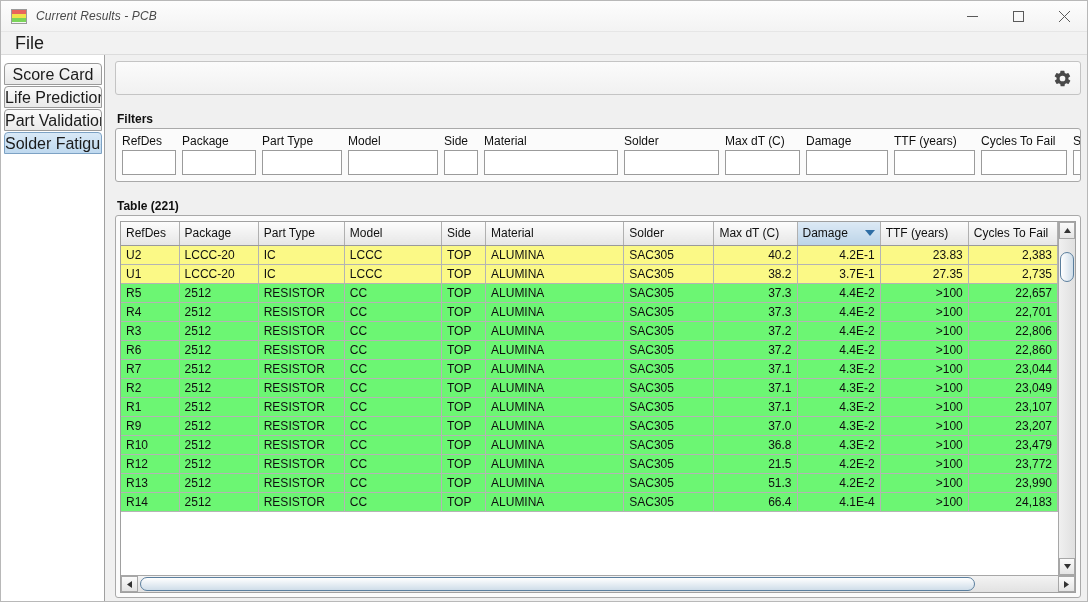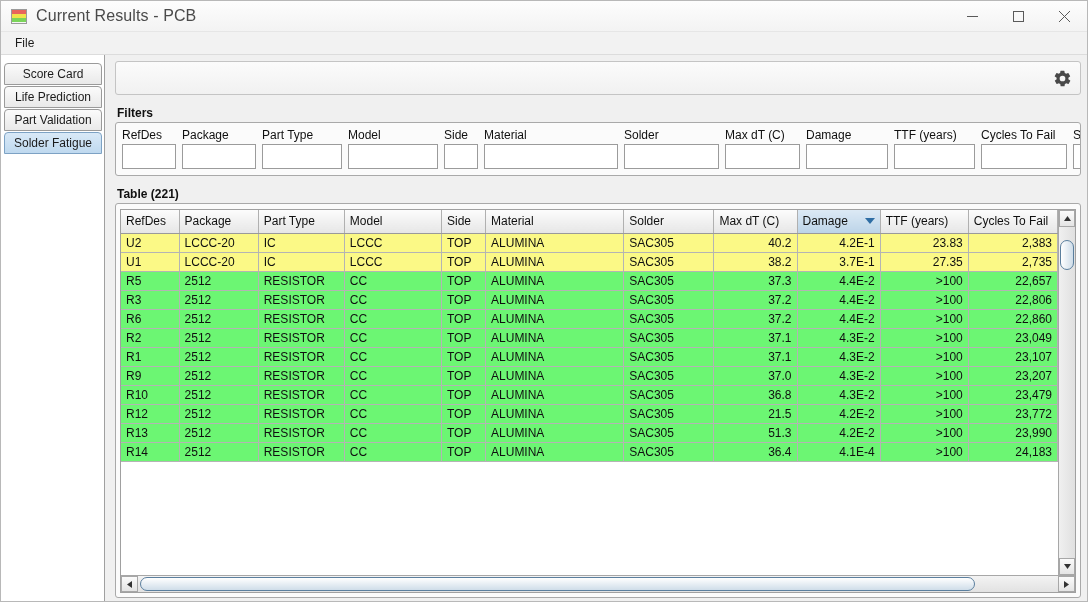--- a/index.html
+++ b/index.html
@@ -32,58 +32,58 @@
     margin-left: 10px; margin-right: 9px;
     display: flex; flex-direction: column;
     border: 1px solid #9a9a9a;
     overflow: hidden;
   }
   .app-icon i { display: block; flex: 1; width: 100%; }
   .app-icon i:nth-child(1) { background: #e8645c; }
   .app-icon i:nth-child(2) { background: #f0e24a; }
   .app-icon i:nth-child(3) { background: #7bd45a; }
   .title-text {
-    font-size: 16px; color: #4a4a4a; letter-spacing: 0.1px;
+    font-size: 12px; color: #4a4a4a; letter-spacing: 0.1px; font-style: italic;
   }
   .wctl {
     position: absolute; top: 0; height: 31px; width: 46px;
     display: flex; align-items: center; justify-content: center;
     color: #5a5a5a;
   }
   .wctl svg { display:block; }
 
   
   .menubar {
     height: 23px;
     background: #f2f2f2;
     border-bottom: 1px solid #dcdcdc;
     display: flex; align-items: center;
   }
   .menu-item {
-    font-size: 12px; color: #1b1b1b;
+    font-size: 18px; color: #1b1b1b;
     padding: 2px 9px; margin-left: 5px;
   }
 
   
   .body-split { display: flex; height: 547px; background: #f0f0f0; }
 
   
   .leftnav {
     width: 104px;
     background: #ffffff;
     border-right: 1px solid #a0a0a0;
     padding-top: 8px;
     flex: none;
   }
   .navtab {
     margin: 0 2px 1px 3px;
     height: 22px;
     line-height: 21px;
     text-align: center;
-    font-size: 12px;
+    font-size: 16px;
     color: #1b1b1b;
     background: linear-gradient(#fbfbfb, #e9e9e9);
     border: 1px solid #9a9a9a;
     border-radius: 4px 4px 0 0;
     white-space: nowrap;
     overflow: hidden;
   }
   .navtab.selected {
     background: linear-gradient(#d9e9f7, #bfd9ef);
     border-color: #7da2c4;
@@ -103,21 +103,21 @@
     border: 1px solid #c4c4c4;
     border-radius: 3px;
     display: flex; align-items: center; justify-content: flex-end;
     padding-right: 6px;
     flex: none;
   }
   .gear { width: 24px; height: 24px; display:flex; align-items:center; justify-content:center; }
 
   .section-label {
     font-size: 12px; font-weight: bold; color: #101010;
-    margin: 11px 0 2px 2px;
+    margin: 17px 0 2px 2px;
   }
 
   
   .filters-panel {
     border: 1px solid #a9a9a9;
     border-radius: 3px;
     background: #fbfbfb;
     padding: 4px 0 6px 0;
     flex: none;
     overflow: hidden;
@@ -414,20 +414,33 @@
                       <td>CC</td>
                       <td>TOP</td>
                       <td>ALUMINA</td>
                       <td>SAC305</td>
                       <td class="num">37.3</td>
                       <td class="num">4.4E-2</td>
                       <td class="num">&gt;100</td>
                       <td class="num">22,657</td>
                     </tr>
                     <tr class="sev-green">
+                      <td>R4</td>
+                      <td>2512</td>
+                      <td>RESISTOR</td>
+                      <td>CC</td>
+                      <td>TOP</td>
+                      <td>ALUMINA</td>
+                      <td>SAC305</td>
+                      <td class="num">37.3</td>
+                      <td class="num">4.4E-2</td>
+                      <td class="num">&gt;100</td>
+                      <td class="num">22,701</td>
+                    </tr>
+                    <tr class="sev-green">
                       <td>R3</td>
                       <td>2512</td>
                       <td>RESISTOR</td>
                       <td>CC</td>
                       <td>TOP</td>
                       <td>ALUMINA</td>
                       <td>SAC305</td>
                       <td class="num">37.2</td>
                       <td class="num">4.4E-2</td>
                       <td class="num">&gt;100</td>
@@ -440,43 +453,56 @@
                       <td>CC</td>
                       <td>TOP</td>
                       <td>ALUMINA</td>
                       <td>SAC305</td>
                       <td class="num">37.2</td>
                       <td class="num">4.4E-2</td>
                       <td class="num">&gt;100</td>
                       <td class="num">22,860</td>
                     </tr>
                     <tr class="sev-green">
-                      <td>R2</td>
+                      <td>R7</td>
                       <td>2512</td>
                       <td>RESISTOR</td>
                       <td>CC</td>
                       <td>TOP</td>
                       <td>ALUMINA</td>
                       <td>SAC305</td>
                       <td class="num">37.1</td>
                       <td class="num">4.3E-2</td>
                       <td class="num">&gt;100</td>
-                      <td class="num">23,049</td>
-                    </tr>
-                    <tr class="sev-green">
-                      <td>R1</td>
+                      <td class="num">23,044</td>
+                    </tr>
+                    <tr class="sev-green">
+                      <td>R2</td>
                       <td>2512</td>
                       <td>RESISTOR</td>
                       <td>CC</td>
                       <td>TOP</td>
                       <td>ALUMINA</td>
                       <td>SAC305</td>
                       <td class="num">37.1</td>
                       <td class="num">4.3E-2</td>
                       <td class="num">&gt;100</td>
+                      <td class="num">23,049</td>
+                    </tr>
+                    <tr class="sev-green">
+                      <td>R1</td>
+                      <td>2512</td>
+                      <td>RESISTOR</td>
+                      <td>CC</td>
+                      <td>TOP</td>
+                      <td>ALUMINA</td>
+                      <td>SAC305</td>
+                      <td class="num">37.1</td>
+                      <td class="num">4.3E-2</td>
+                      <td class="num">&gt;100</td>
                       <td class="num">23,107</td>
                     </tr>
                     <tr class="sev-green">
                       <td>R9</td>
                       <td>2512</td>
                       <td>RESISTOR</td>
                       <td>CC</td>
                       <td>TOP</td>
                       <td>ALUMINA</td>
                       <td>SAC305</td>
@@ -525,21 +551,21 @@
                       <td class="num">23,990</td>
                     </tr>
                     <tr class="sev-green">
                       <td>R14</td>
                       <td>2512</td>
                       <td>RESISTOR</td>
                       <td>CC</td>
                       <td>TOP</td>
                       <td>ALUMINA</td>
                       <td>SAC305</td>
-                      <td class="num">36.4</td>
+                      <td class="num">66.4</td>
                       <td class="num">4.1E-4</td>
                       <td class="num">&gt;100</td>
                       <td class="num">24,183</td>
                     </tr>
                   </tbody>
               </table>
             </div>
 
             <div class="vsb">
               <div class="sbbtn">

